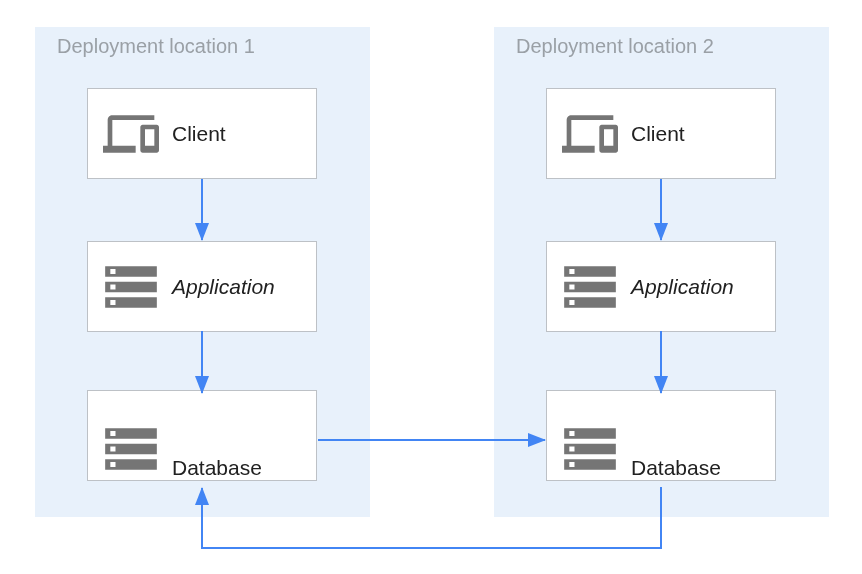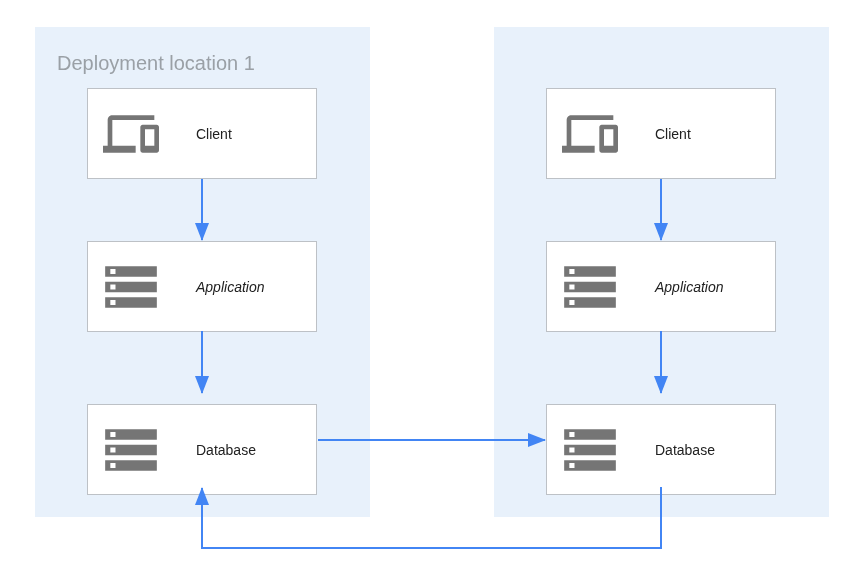--- a/index.html
+++ b/index.html
@@ -20,53 +20,53 @@
     top: 27px;
     width: 335px;
     height: 490px;
     background: #e8f1fb;
   }
   #panel-1 { left: 35px; }
   #panel-2 { left: 494px; }
   .panel-title {
     position: absolute;
     left: 22px;
-    top: 25px;
+    top: 8px;
     font-size: 20px;
     line-height: 22px;
     color: #9aa0a6;
     white-space: nowrap;
   }
   .node {
     position: absolute;
     left: 52px;
     width: 230px;
     height: 91px;
     background: #ffffff;
     border: 1px solid #bdc1c6;
     box-sizing: border-box;
     display: flex;
     align-items: center;
     padding-left: 12px;
   }
   .node-top    { top: 61px;  }
   .node-middle { top: 214px; font-style: italic; }
-  .node-bottom { top: 377px; }
+  .node-bottom { top: 363px; align-items: flex-end; }
   .icon-wrap {
     width: 62px;
     height: 62px;
     flex: 0 0 62px;
     display: flex;
     align-items: center;
     justify-content: center;
   }
   .icon-wrap svg { fill: #757575; }
   .node-label {
-    margin-left: 34px;
-    font-size: 14px;
+    margin-left: 10px;
+    font-size: 21px;
     color: #212121;
     white-space: nowrap;
   }
   #arrows {
     position: absolute;
     left: 0;
     top: 0;
     pointer-events: none;
   }
 </style>
@@ -100,20 +100,21 @@
       <span class="icon-wrap">
         <svg width="62" height="62" viewBox="0 0 24 24" aria-hidden="true">
           <path d="M2 20h20v-4H2v4zm2-3h2v2H4v-2zM2 4v4h20V4H2zm4 3H4V5h2v2zm-4 7h20v-4H2v4zm2-3h2v2H4v-2z"></path>
         </svg>
       </span>
       <span class="node-label">Database</span>
     </div>
   </div>
 
   <div class="panel" id="panel-2">
+    <div class="panel-title">Deployment location 2</div>
 
     <div class="node node-top">
       <span class="icon-wrap">
         <svg width="56" height="56" viewBox="0 0 24 24" aria-hidden="true">
           <path d="M4 6h18V4H4c-1.1 0-2 .9-2 2v11H0v3h14v-3H4V6zm19 2h-6c-.55 0-1 .45-1 1v10c0 .55.45 1 1 1h6c.55 0 1-.45 1-1V9c0-.55-.45-1-1-1zm-1 9h-4v-7h4v7z"></path>
         </svg>
       </span>
       <span class="node-label">Client</span>
     </div>
 

